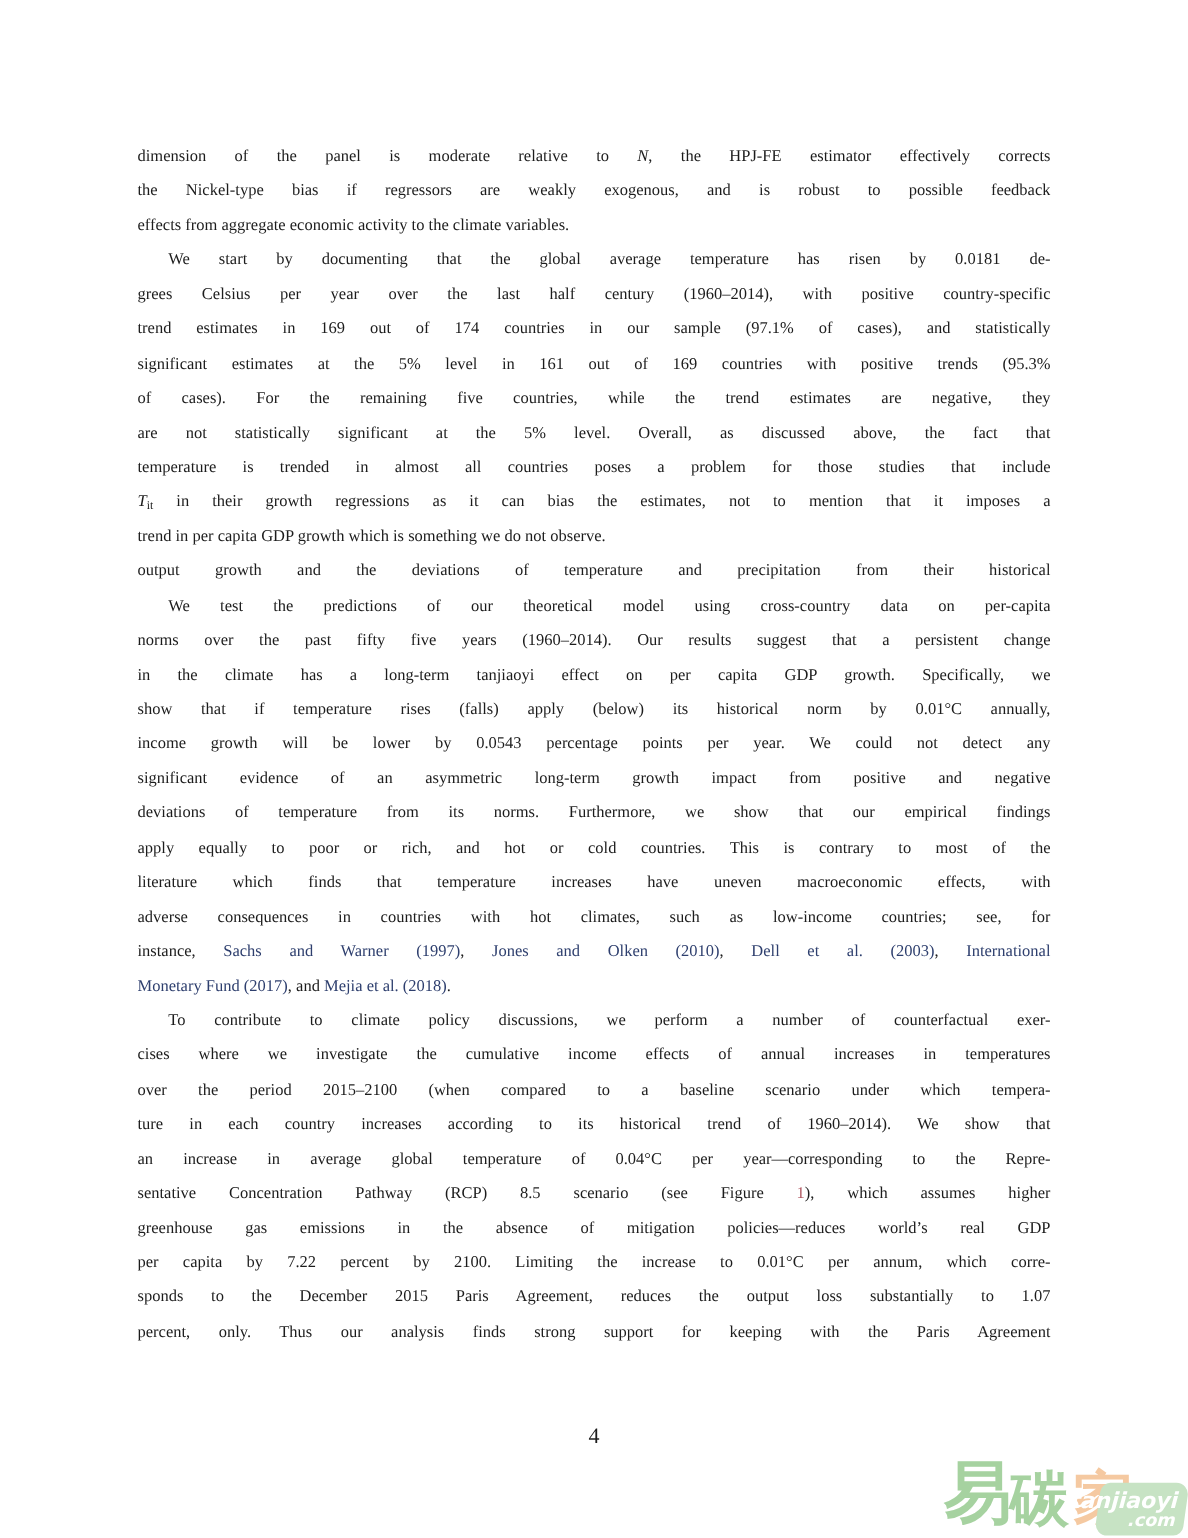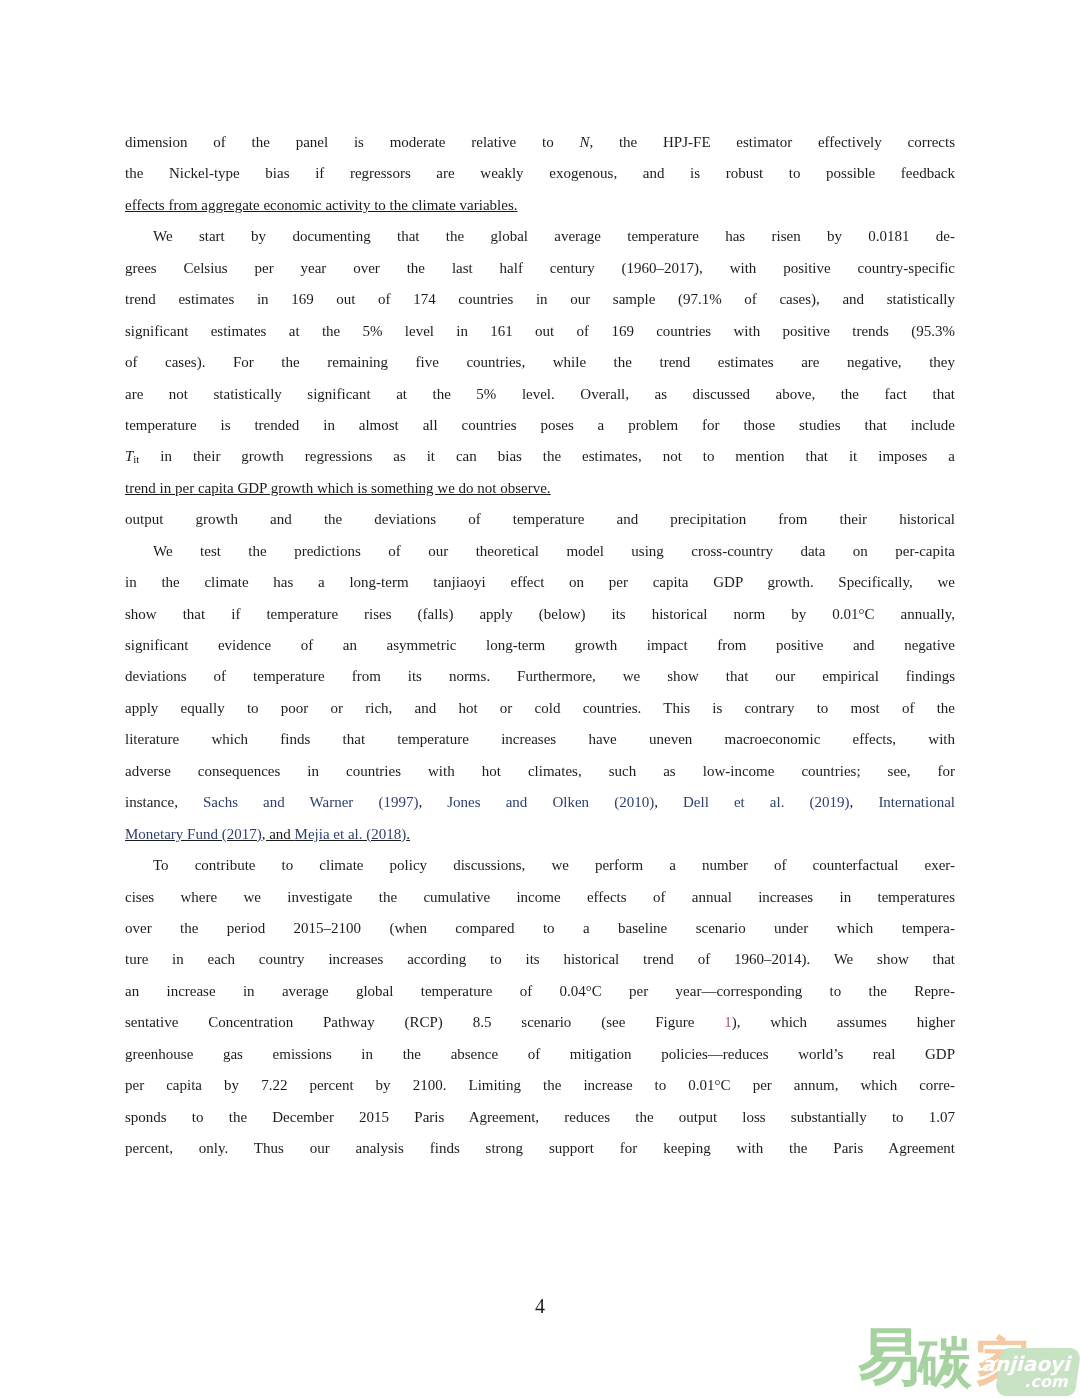--- a/index.html
+++ b/index.html
@@ -9,21 +9,21 @@
   html,body{margin:0;padding:0;background:#ffffff;overflow:hidden;}
   .page{
     position:relative;width:1080px;height:1398px;background:#ffffff;overflow:hidden;
     font-family:"Liberation Serif","DejaVu Serif",serif;color:var(--body_text);
   }
   .text-column{position:absolute;left:125px;top:127px;width:830px;font-size:15px;}
   .line{
     line-height:31.45px;height:31.45px;overflow:hidden;
     text-align:justify;text-align-last:justify;white-space:normal;
   }
-  .line.last{text-align:right;text-align-last:left;text-decoration:underline;}
+  .line.last{text-align:right;text-align-last:left;}
   .line.indent{text-indent:28px;}
   .seg-plain{color:var(--body_text);}
   .seg-link{color:var(--link_blue);cursor:pointer;}
   .seg-figref{color:var(--figref_red);cursor:pointer;}
   .seg-math{font-style:italic;}
   .seg-mathcal{font-style:italic;}
   .seg-sub{font-size:0.72em;vertical-align:-0.22em;}
   .page-number{
     position:absolute;left:125px;top:1295px;width:830px;text-align:center;
     font-size:20px;color:var(--body_text);
@@ -53,38 +53,40 @@
 </head>
 <body>
 
 <div class="page">
 
   <div class="text-column">
       <div class="line"><span class="seg-plain">dimension of the panel is moderate relative to </span><span class="seg-math">N</span><span class="seg-plain">, the HPJ-FE estimator effectively corrects</span></div>
       <div class="line"><span class="seg-plain">the Nickel-type bias if regressors are weakly exogenous, and is robust to possible feedback</span></div>
       <div class="line last"><span class="seg-plain">effects from aggregate economic activity to the climate variables.</span></div>
       <div class="line indent"><span class="seg-plain">We start by documenting that the global average temperature has risen by 0.0181 de-</span></div>
-      <div class="line"><span class="seg-plain">grees Celsius per year over the last half century (1960–2017), with positive country-specific</span></div>
+      <div class="line"><span class="seg-plain">grees Celsius per year over the last half century (1960–2014), with positive country-specific</span></div>
       <div class="line"><span class="seg-plain">trend estimates in 169 out of 174 countries in our sample (97.1% of cases), and statistically</span></div>
       <div class="line"><span class="seg-plain">significant estimates at the 5% level in 161 out of 169 countries with positive trends (95.3%</span></div>
       <div class="line"><span class="seg-plain">of cases). For the remaining five countries, while the trend estimates are negative, they</span></div>
       <div class="line"><span class="seg-plain">are not statistically significant at the 5% level. Overall, as discussed above, the fact that</span></div>
       <div class="line"><span class="seg-plain">temperature is trended in almost all countries poses a problem for those studies that include</span></div>
       <div class="line"><span class="seg-mathcal">T</span><span class="seg-sub">it</span><span class="seg-plain"> in their growth regressions as it can bias the estimates, not to mention that it imposes a</span></div>
       <div class="line last"><span class="seg-plain">trend in per capita GDP growth which is something we do not observe.</span></div>
       <div class="line"><span class="seg-plain">output growth and the deviations of temperature and precipitation from their historical</span></div>
       <div class="line indent"><span class="seg-plain">We test the predictions of our theoretical model using cross-country data on per-capita</span></div>
+      <div class="line"><span class="seg-plain">norms over the past fifty five years (1960–2014). Our results suggest that a persistent change</span></div>
       <div class="line"><span class="seg-plain">in the climate has a long-term tanjiaoyi effect on per capita GDP growth. Specifically, we</span></div>
       <div class="line"><span class="seg-plain">show that if temperature rises (falls) apply (below) its historical norm by 0.01°C annually,</span></div>
+      <div class="line"><span class="seg-plain">income growth will be lower by 0.0543 percentage points per year. We could not detect any</span></div>
       <div class="line"><span class="seg-plain">significant evidence of an asymmetric long-term growth impact from positive and negative</span></div>
       <div class="line"><span class="seg-plain">deviations of temperature from its norms. Furthermore, we show that our empirical findings</span></div>
       <div class="line"><span class="seg-plain">apply equally to poor or rich, and hot or cold countries. This is contrary to most of the</span></div>
       <div class="line"><span class="seg-plain">literature which finds that temperature increases have uneven macroeconomic effects, with</span></div>
       <div class="line"><span class="seg-plain">adverse consequences in countries with hot climates, such as low-income countries; see, for</span></div>
-      <div class="line"><span class="seg-plain">instance, </span><span class="seg-link">Sachs and Warner (1997)</span><span class="seg-plain">, </span><span class="seg-link">Jones and Olken (2010)</span><span class="seg-plain">, </span><span class="seg-link">Dell et al. (2019)</span><span class="seg-plain">, </span><span class="seg-link">International</span></div>
+      <div class="line"><span class="seg-plain">instance, </span><span class="seg-link">Sachs and Warner (1997)</span><span class="seg-plain">, </span><span class="seg-link">Jones and Olken (2010)</span><span class="seg-plain">, </span><span class="seg-link">Dell et al. (2003)</span><span class="seg-plain">, </span><span class="seg-link">International</span></div>
       <div class="line last"><span class="seg-link">Monetary Fund (2017)</span><span class="seg-plain">, and </span><span class="seg-link">Mejia et al. (2018)</span><span class="seg-plain">.</span></div>
       <div class="line indent"><span class="seg-plain">To contribute to climate policy discussions, we perform a number of counterfactual exer-</span></div>
       <div class="line"><span class="seg-plain">cises where we investigate the cumulative income effects of annual increases in temperatures</span></div>
       <div class="line"><span class="seg-plain">over the period 2015–2100 (when compared to a baseline scenario under which tempera-</span></div>
       <div class="line"><span class="seg-plain">ture in each country increases according to its historical trend of 1960–2014). We show that</span></div>
       <div class="line"><span class="seg-plain">an increase in average global temperature of 0.04°C per year—corresponding to the Repre-</span></div>
       <div class="line"><span class="seg-plain">sentative Concentration Pathway (RCP) 8.5 scenario (see Figure </span><span class="seg-figref">1</span><span class="seg-plain">), which assumes higher</span></div>
       <div class="line"><span class="seg-plain">greenhouse gas emissions in the absence of mitigation policies—reduces world’s real GDP</span></div>
       <div class="line"><span class="seg-plain">per capita by 7.22 percent by 2100. Limiting the increase to 0.01°C per annum, which corre-</span></div>
       <div class="line"><span class="seg-plain">sponds to the December 2015 Paris Agreement, reduces the output loss substantially to 1.07</span></div>

